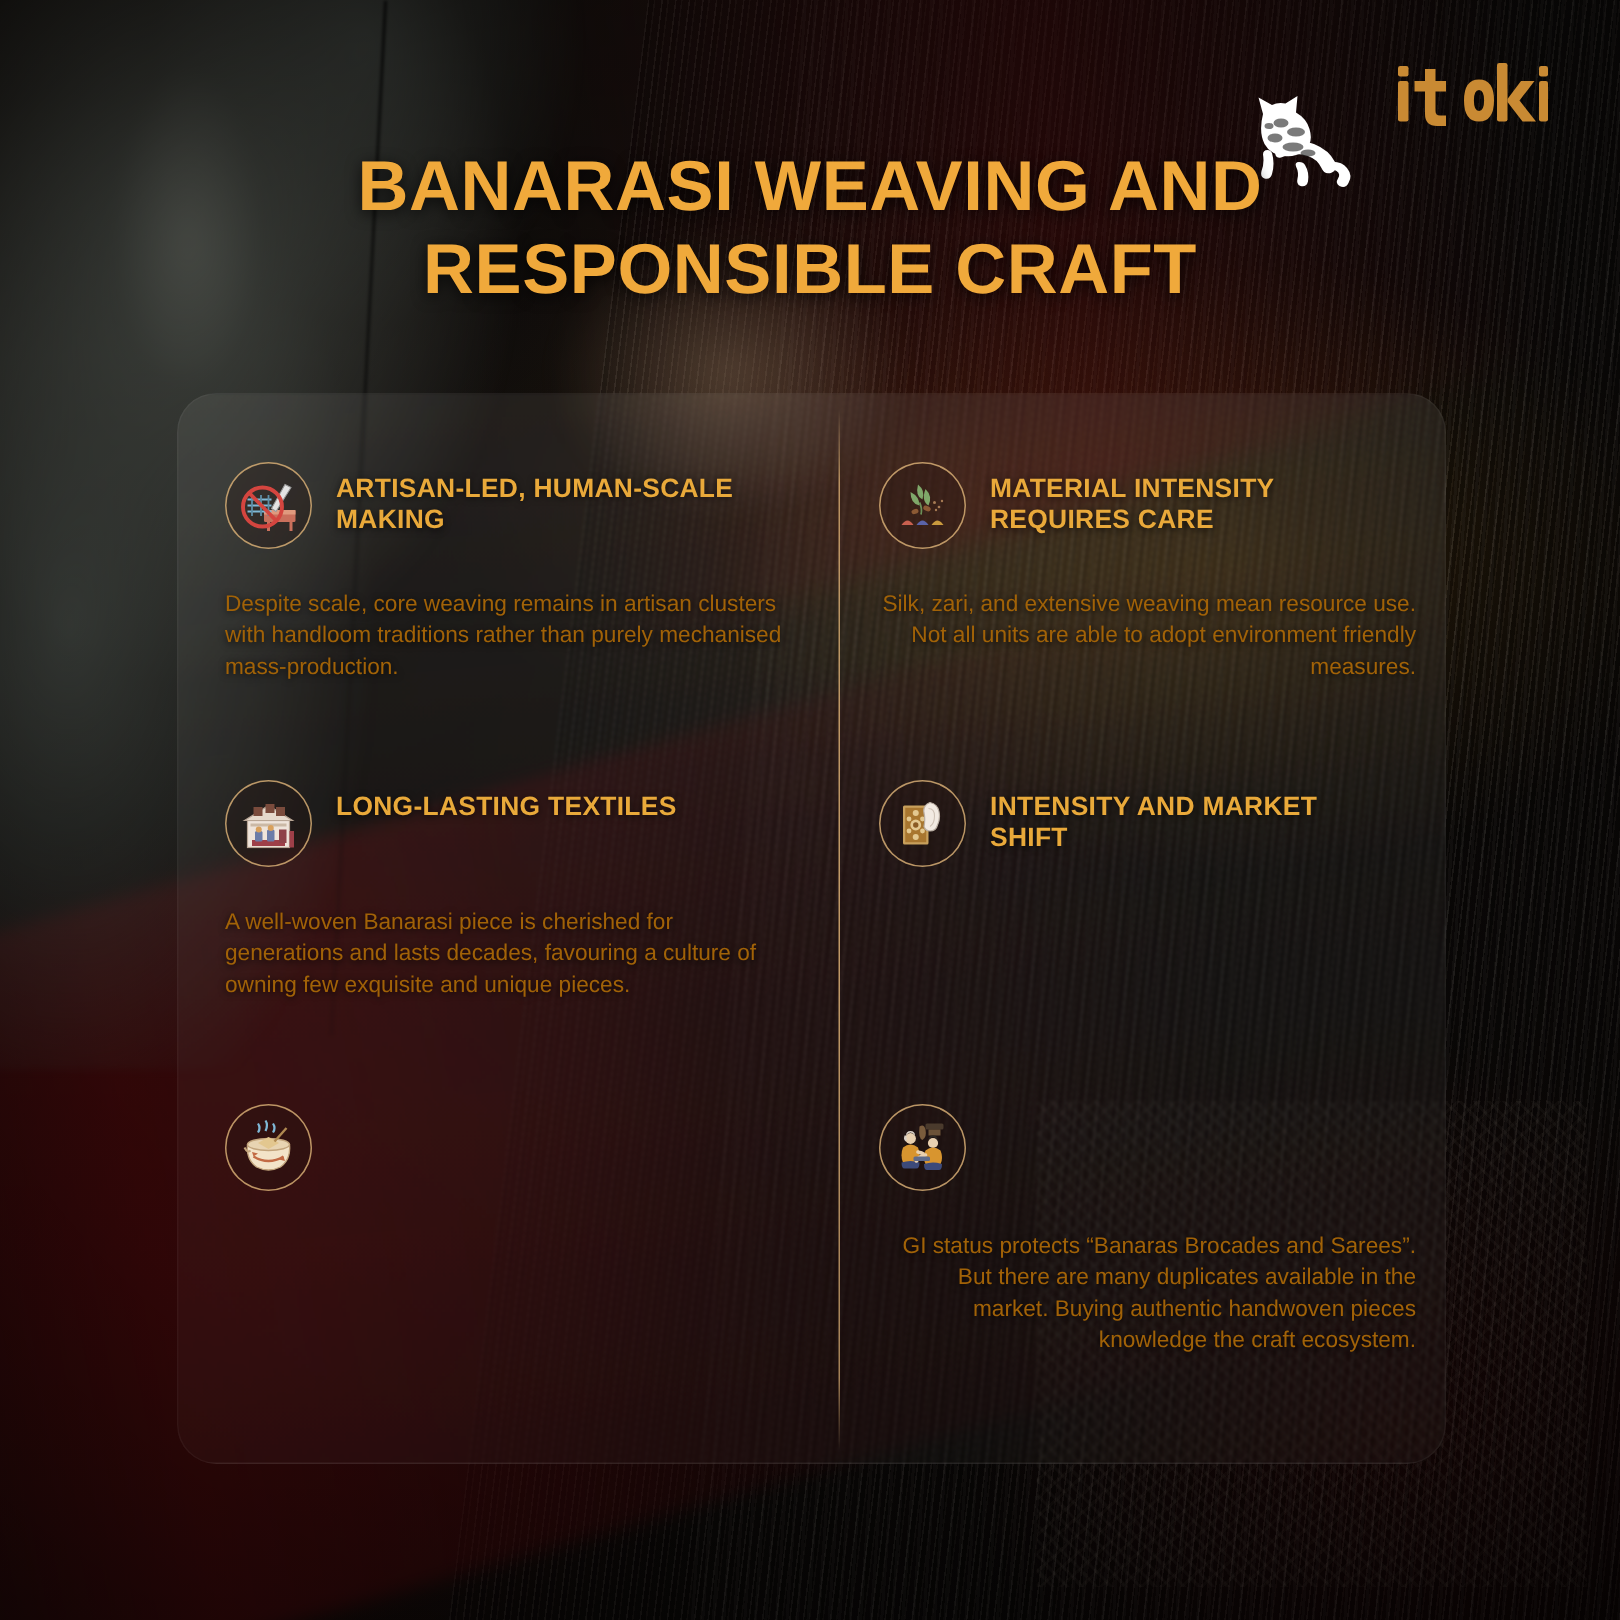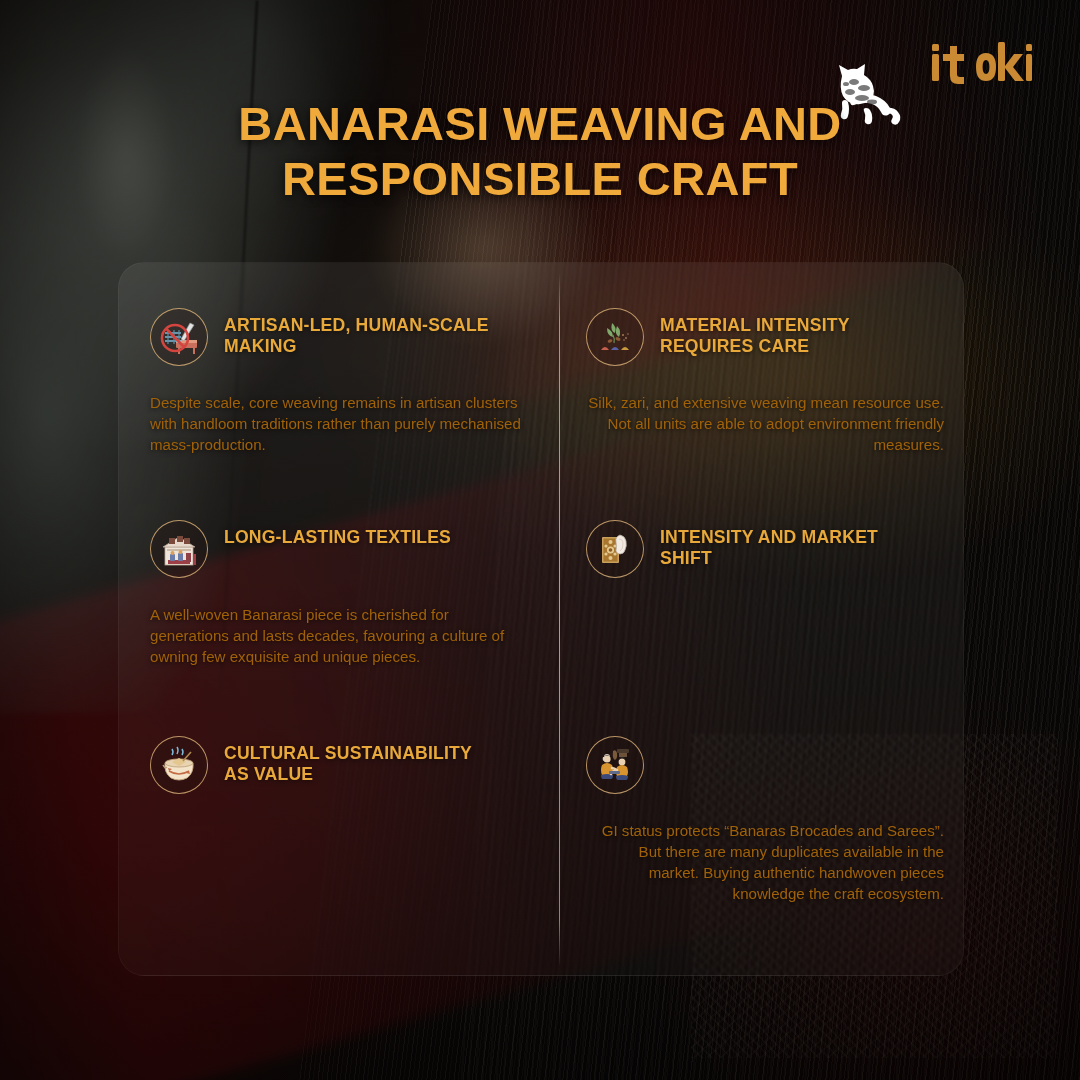--- a/index.html
+++ b/index.html
@@ -361,21 +361,20 @@
             <path d="M8 20 q14 -5 28 0 q1 10 -6 15 q-8 4 -16 0 q-7 -5 -6 -15 z" fill="#F3E3C8" stroke="#C2A47C" stroke-width=".9"></path>
             <ellipse cx="22" cy="20" rx="14" ry="4" fill="#E8D4B2" stroke="#C2A47C" stroke-width=".9"></ellipse>
             <path d="M15 19 l7 -4 l7 4 l-7 4 z" fill="#E3C78F"></path>
             <path d="M26 18 L34 9" stroke="#B08A52" stroke-width="1.6"></path>
             <path d="M12 28 q10 6 20 0" stroke="#C26A44" stroke-width="1.6" fill="none"></path>
             <path d="M12 28 l-1 -3 l4 1 z" fill="#C26A44"></path>
             <path d="M32 28 l1 3 l-4 -1 z" fill="#C26A44"></path>
             <path d="M6 22 q2 4 4 2" stroke="#C2A47C" stroke-width="1.4" fill="none"></path>
           </svg>
         </div>
-        <div class="card-title">CULTURAL SUSTAINABILITY AS VALUE</div>
       </div>
     </div>
 
     <div class="card col2">
       <div class="card-head">
         <div class="icon-ring">
           <svg viewBox="0 0 44 44" width="44" height="44">
             <rect x="24" y="6" width="12" height="4" rx="1" fill="#4A3A2C"></rect>
             <rect x="26" y="10" width="8" height="4" fill="#6B5238"></rect>
             <path d="M20 8 q3 -2 4 2 q1 5 -2 7 q-3 -1 -2 -9 z" fill="#7A5C3C"></path>

